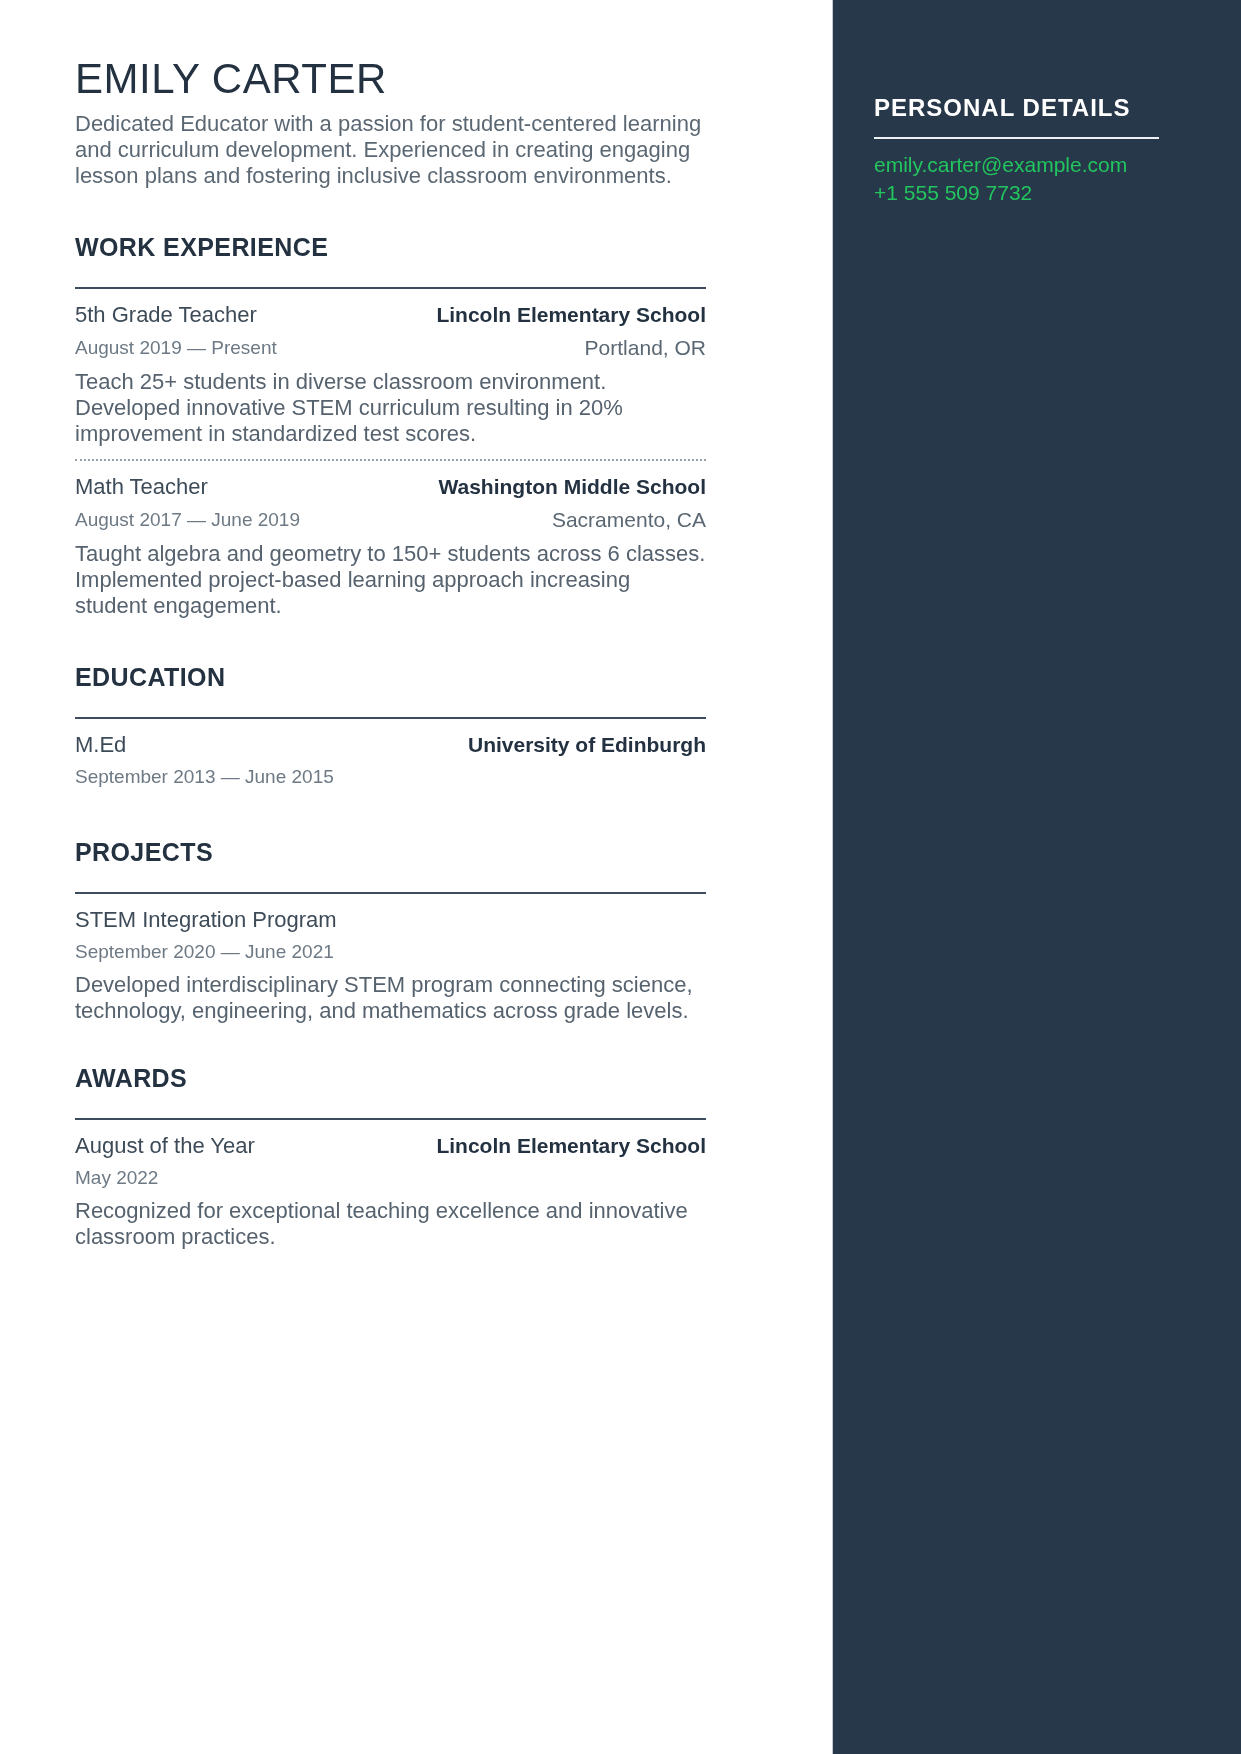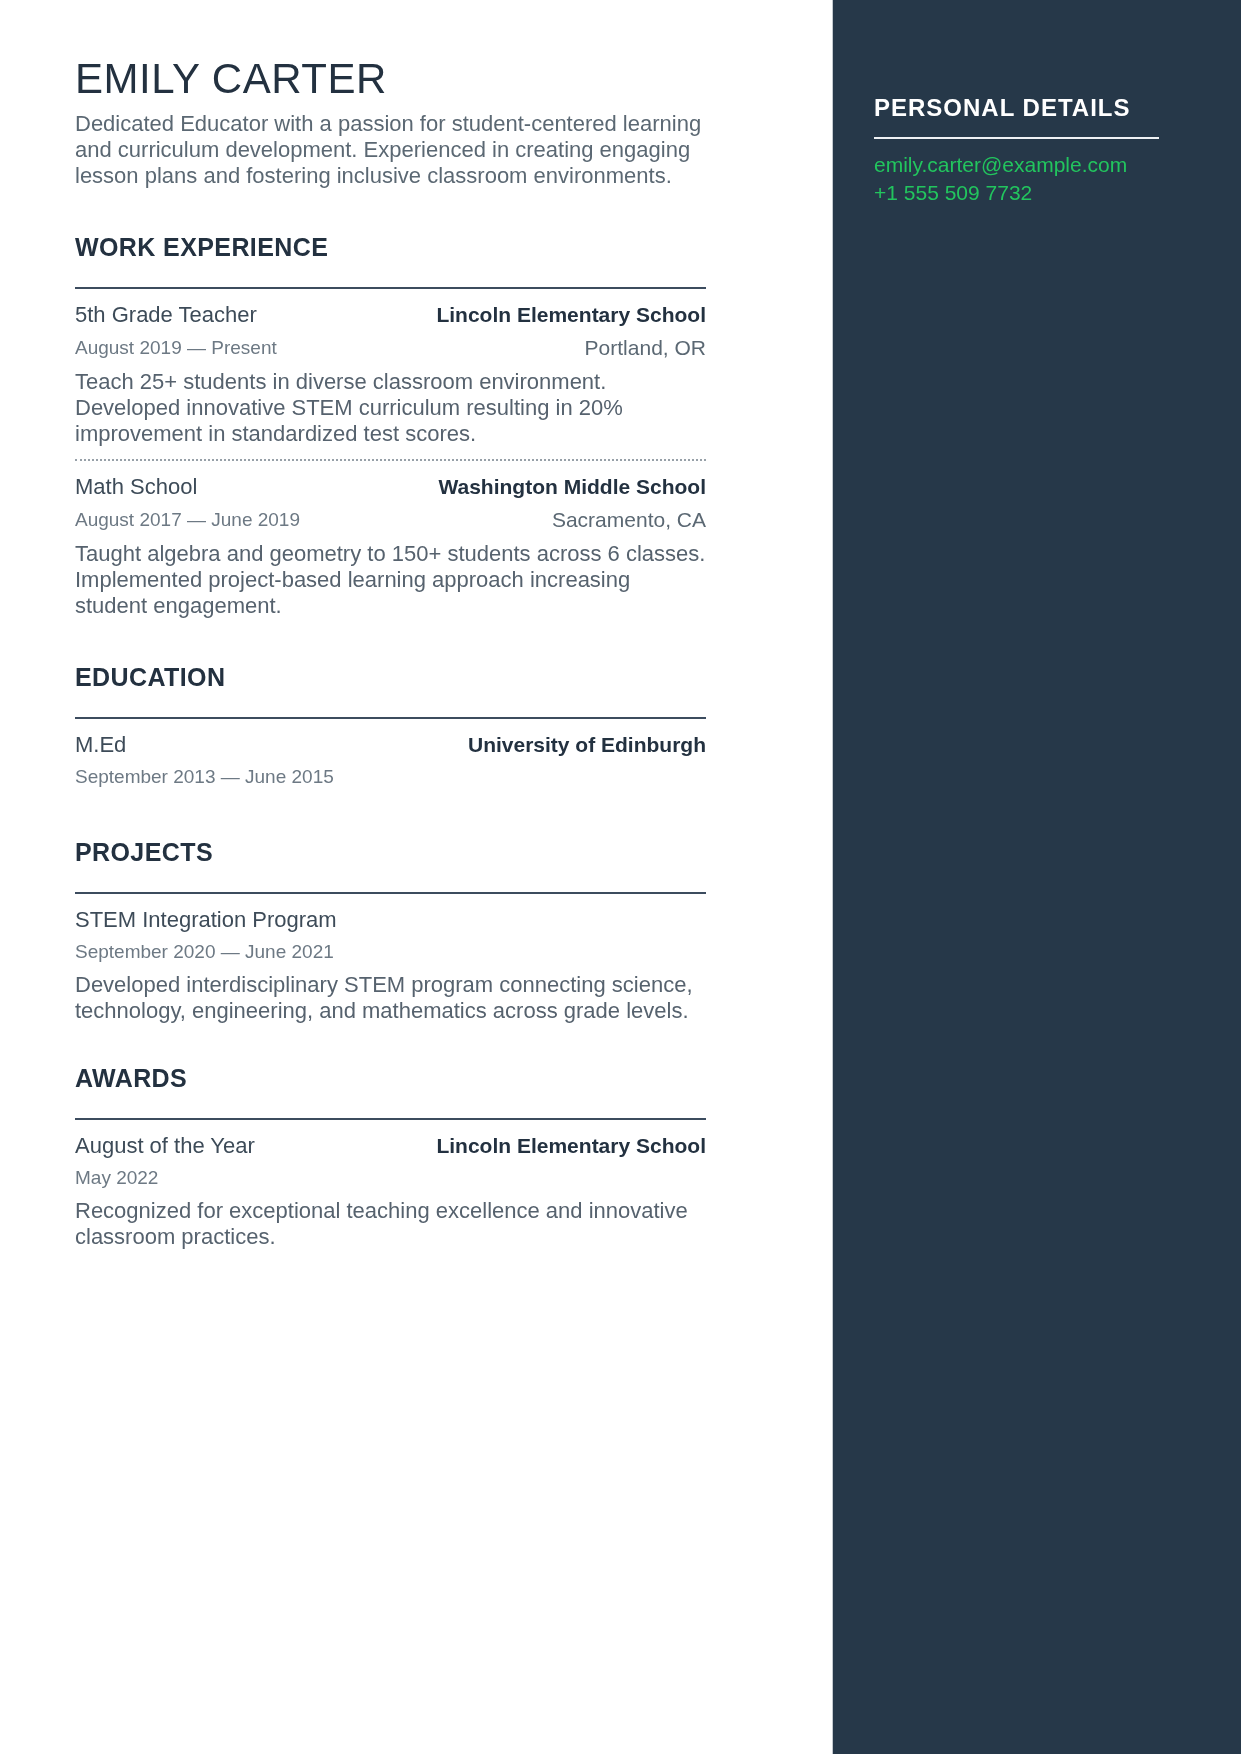--- a/index.html
+++ b/index.html
@@ -157,21 +157,21 @@
         <span class="entry-dates">August 2019 — Present</span>
         <span class="entry-location">Portland, OR</span>
       </div>
       <p class="entry-desc">Teach 25+ students in diverse classroom environment. Developed innovative STEM curriculum resulting in 20% improvement in standardized test scores.</p>
     </div>
 
     <hr class="entry-divider">
 
     <div class="entry">
       <div class="entry-head">
-        <span class="entry-role">Math School</span>
+        <span class="entry-role">Math Teacher</span>
         <span class="entry-org">Washington Middle School</span>
       </div>
       <div class="entry-meta">
         <span class="entry-dates">August 2017 — June 2019</span>
         <span class="entry-location">Sacramento, CA</span>
       </div>
       <p class="entry-desc">Taught algebra and geometry to 150+ students across 6 classes. Implemented project-based learning approach increasing student engagement.</p>
     </div>
   </div>
 

